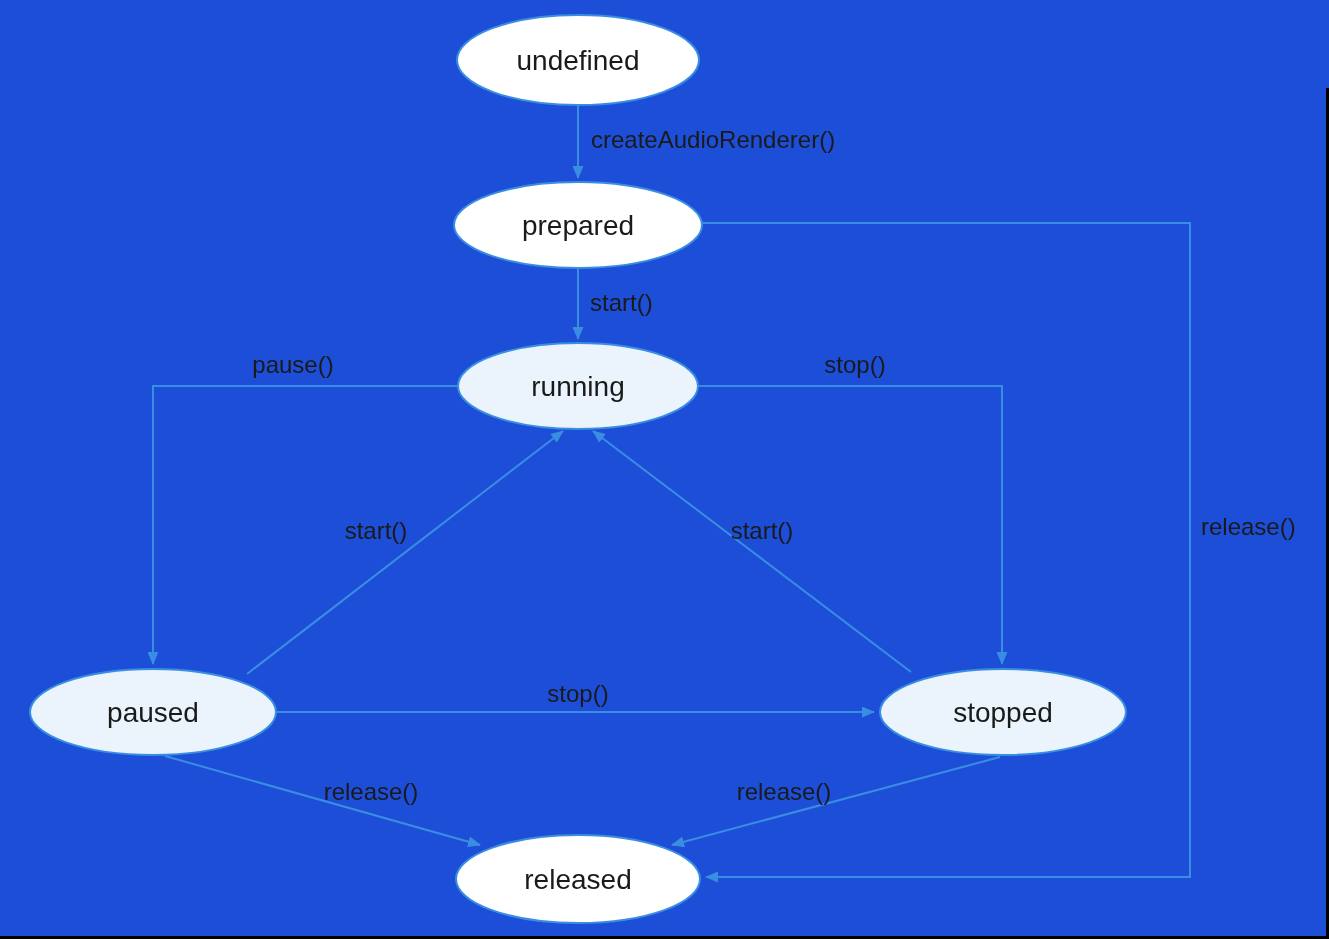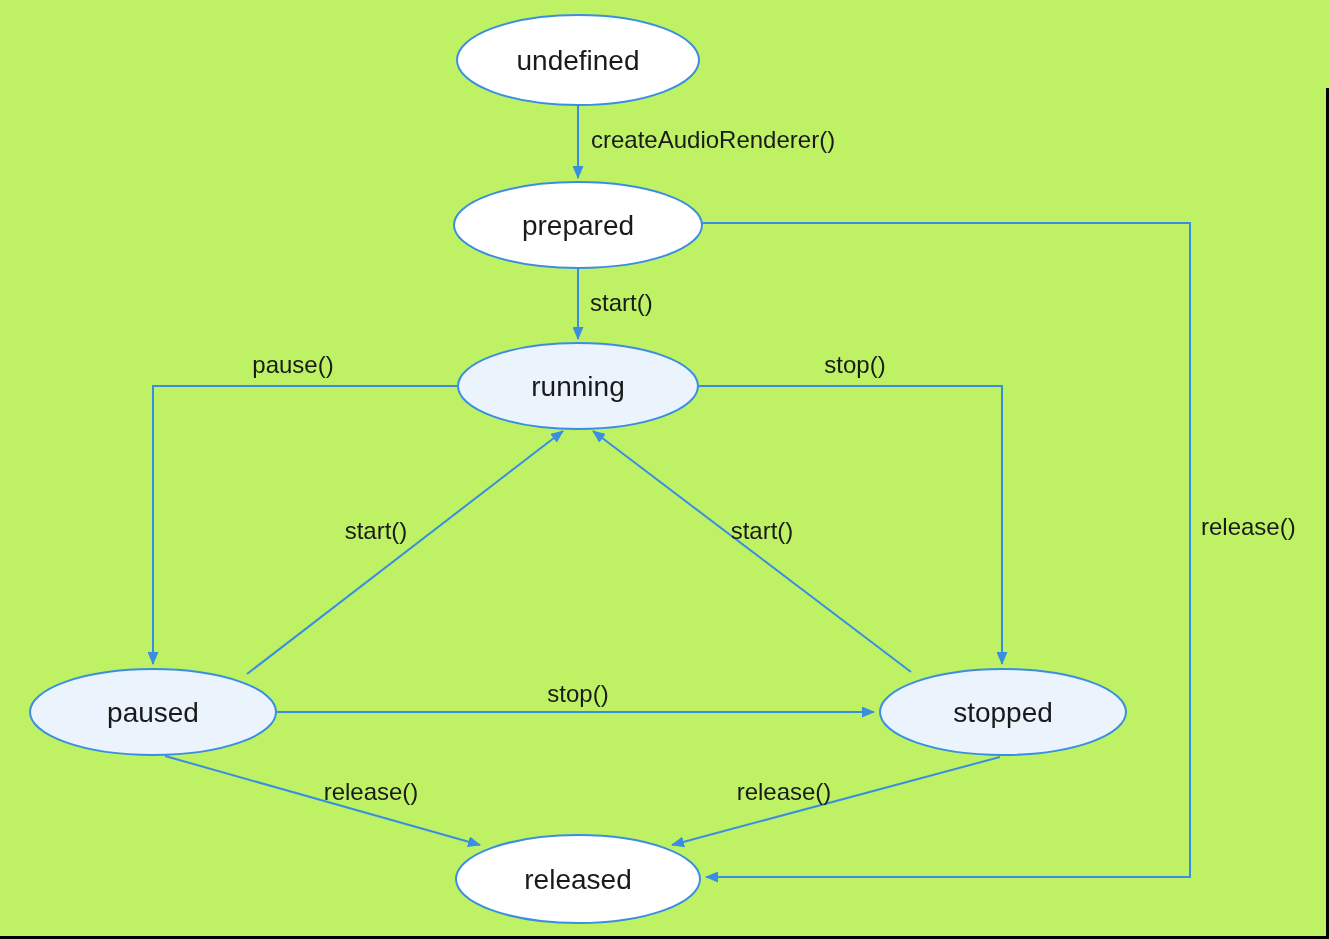--- a/index.html
+++ b/index.html
@@ -8,21 +8,21 @@
     background: #ffffff;
     width: 1329px;
     height: 939px;
     overflow: hidden;
     font-family: "Liberation Sans", sans-serif;
   }
   .canvas {
     position: relative;
     width: 1329px;
     height: 939px;
-    background: #bef264;
+    background: #1d4ed8;
   }
   svg { display: block; }
   .edge {
     stroke: #3a8ee2;
     stroke-width: 2;
     fill: none;
   }
   .node {
     stroke: #3a8ee2;
     stroke-width: 2;

